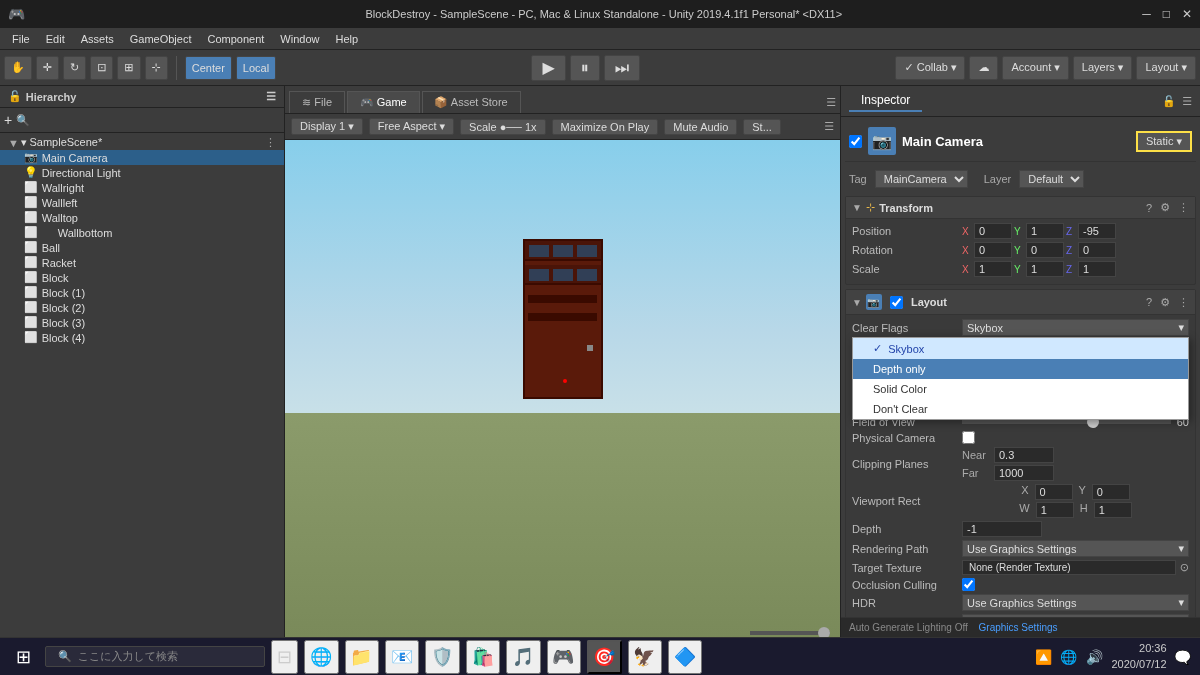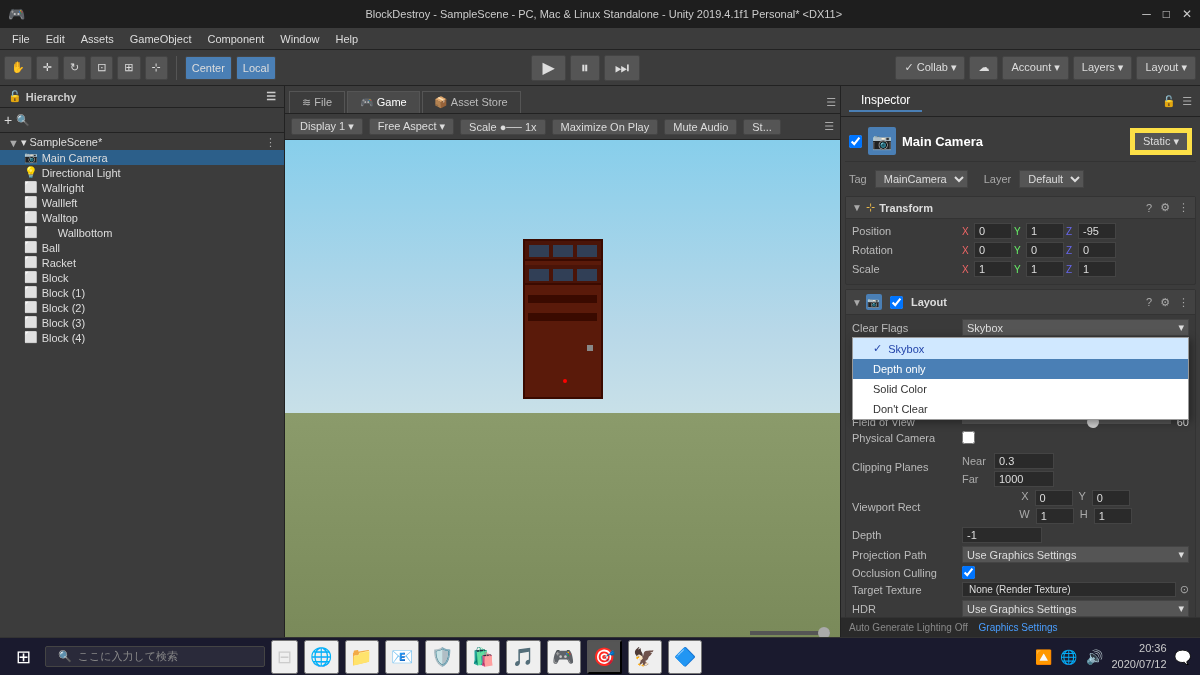--- a/index.html
+++ b/index.html
@@ -66,21 +66,21 @@
     
     #inspector { width: 360px; background: #3c3c3c; border-left: 1px solid #222; display: flex; flex-direction: column; overflow: hidden; }
     .inspector-header-bar { background: #3c3c3c; padding: 4px 8px; border-bottom: 1px solid #222; display: flex; align-items: center; }
     .insp-tabs { display: flex; }
     .insp-tab { padding: 3px 12px; cursor: pointer; font-size: 12px; color: #bbb; }
     .insp-tab.active { color: #fff; border-bottom: 2px solid #4a7fb5; }
     .insp-body { flex: 1; overflow-y: auto; padding: 4px; }
     .obj-header { display: flex; align-items: center; gap: 6px; padding: 6px 4px; background: #3c3c3c; border-bottom: 1px solid #333; margin-bottom: 4px; }
     .obj-icon { width: 28px; height: 28px; background: #4a7fb5; border-radius: 2px; display: flex; align-items: center; justify-content: center; font-size: 16px; }
     .obj-name { flex: 1; font-size: 13px; font-weight: bold; color: #fff; }
-    .static-btn { background: #555; border: 5px solid #fde047; color: #ddd; padding: 2px 8px; cursor: pointer; font-size: 11px; }
+    .static-btn { background: #555; border: 2px solid #fde047; color: #ddd; padding: 2px 8px; cursor: pointer; font-size: 11px; }
     .tag-layer-row { display: flex; align-items: center; gap: 8px; padding: 4px; font-size: 11px; margin-bottom: 4px; }
     .tag-layer-row label { color: #aaa; }
     .tag-layer-row select { background: #555; border: 1px solid #444; color: #ddd; font-size: 11px; padding: 1px 4px; cursor: pointer; }
     .component-section { background: #3a3a3a; border: 1px solid #333; margin-bottom: 4px; border-radius: 2px; }
     .component-header { display: flex; align-items: center; gap: 4px; padding: 4px 6px; background: #424242; border-bottom: 1px solid #333; cursor: pointer; }
     .component-title { font-weight: bold; font-size: 11px; color: #ddd; flex: 1; }
     .component-body { padding: 4px 6px; }
     .prop-row { display: flex; align-items: center; margin-bottom: 3px; font-size: 11px; position: relative; }
     .prop-label { width: 110px; color: #bbb; flex-shrink: 0; }
     .prop-value { flex: 1; display: flex; gap: 4px; align-items: center; }
@@ -455,21 +455,21 @@
           <div class="prop-row">
             <span class="prop-label">Physical Camera</span>
             <div class="prop-value">
               <input type="checkbox" style="margin: 0px;">
             </div>
           </div>
 
           <div class="prop-row">
             <span class="prop-label">Clipping Planes</span>
             <div class="prop-value" style="flex-direction:column;gap:2px;align-items:flex-start;">
-              <div style="display:flex;align-items:center;gap:4px;margin-top:6px;">
+              <div style="display:flex;align-items:center;gap:4px;">
                 <span style="color:#aaa;width:28px;">Near</span>
                 <input class="xyz-val" type="text" value="0.3" style="width: 60px;">
               </div>
               <div style="display:flex;align-items:center;gap:4px;">
                 <span style="color:#aaa;width:28px;">Far</span>
                 <input class="xyz-val" type="text" value="1000" style="width: 60px;">
               </div>
             </div>
           </div>
 
@@ -492,41 +492,41 @@
           </div>
 
           <div class="prop-row">
             <span class="prop-label">Depth</span>
             <div class="prop-value">
               <input class="xyz-val" type="text" value="-1" style="width: 80px;">
             </div>
           </div>
 
           <div class="prop-row">
-            <span class="prop-label">Projection Path</span>
+            <span class="prop-label">Rendering Path</span>
             <div class="prop-value">
               <div class="dropdown-input">
                 <span>Use Graphics Settings</span>
                 <span>▾</span>
               </div>
             </div>
           </div>
 
           <div class="prop-row">
-            <span class="prop-label">Occlusion Culling</span>
-            <div class="prop-value">
-              <input type="checkbox" checked="" style="margin: 0px;">
-            </div>
-          </div>
-
-          <div class="prop-row">
             <span class="prop-label">Target Texture</span>
             <div class="prop-value">
               <input class="full-input" type="text" value="None (Render Texture)" style="font-size: 10px;">
               <span style="cursor:pointer;color:#aaa;">⊙</span>
+            </div>
+          </div>
+
+          <div class="prop-row">
+            <span class="prop-label">Occlusion Culling</span>
+            <div class="prop-value">
+              <input type="checkbox" checked="" style="margin: 0px;">
             </div>
           </div>
 
           <div class="prop-row">
             <span class="prop-label">HDR</span>
             <div class="prop-value">
               <div class="dropdown-input">
                 <span>Use Graphics Settings</span>
                 <span>▾</span>
               </div>

